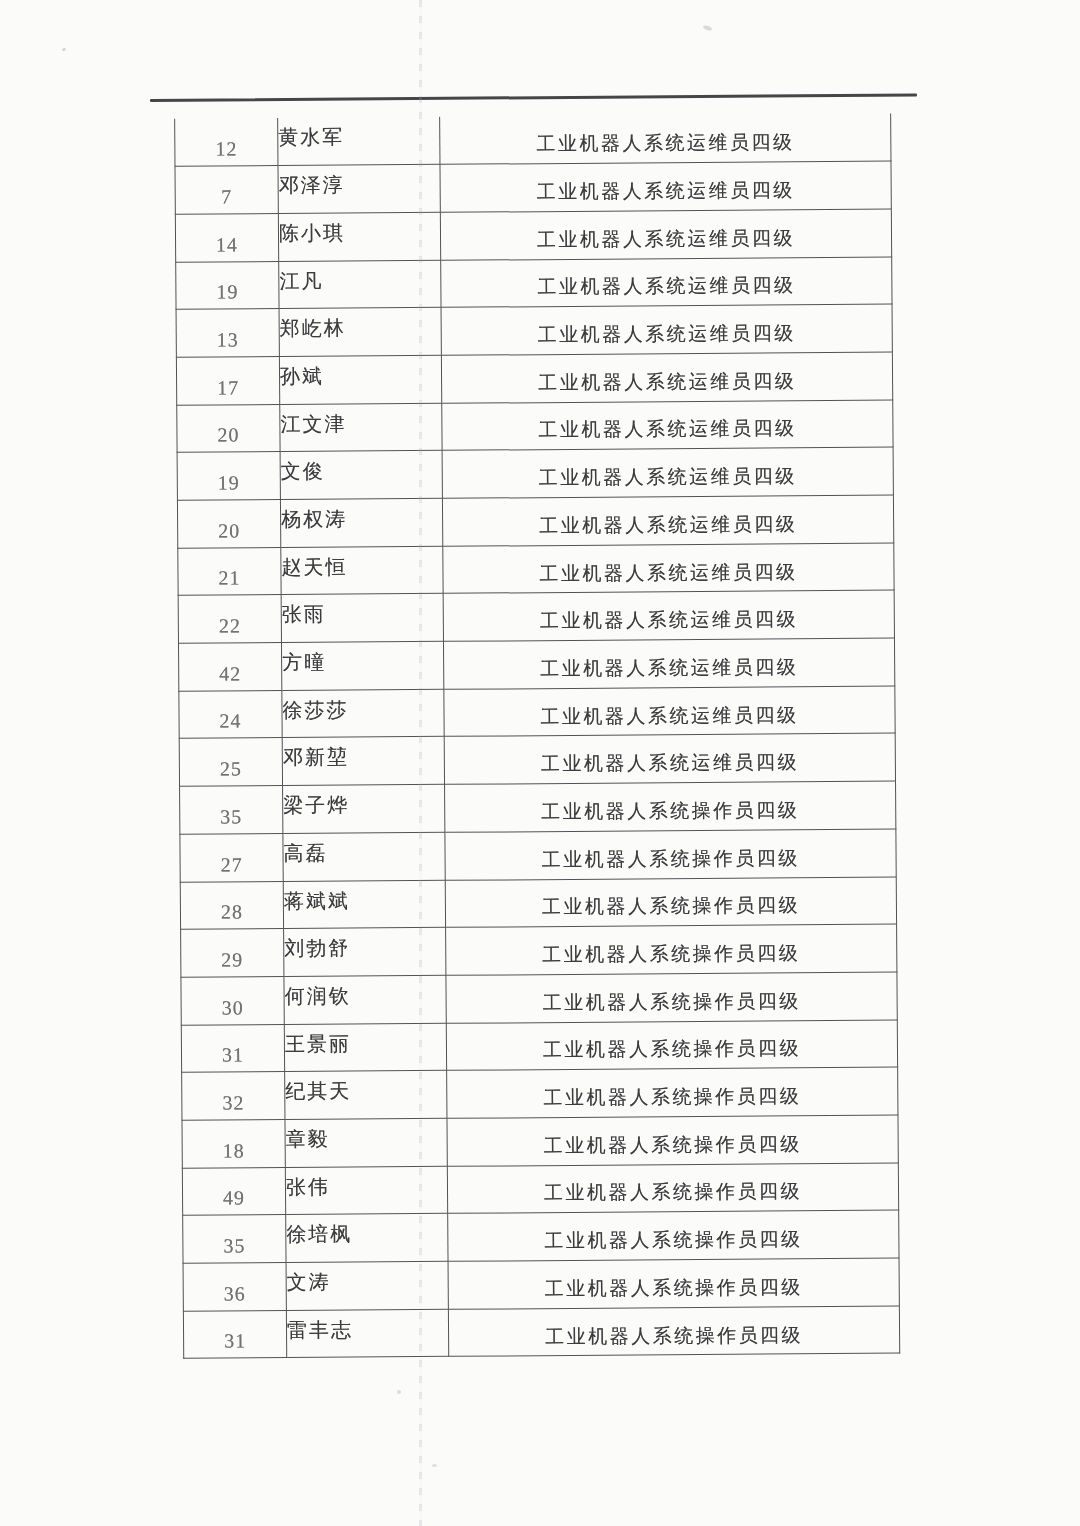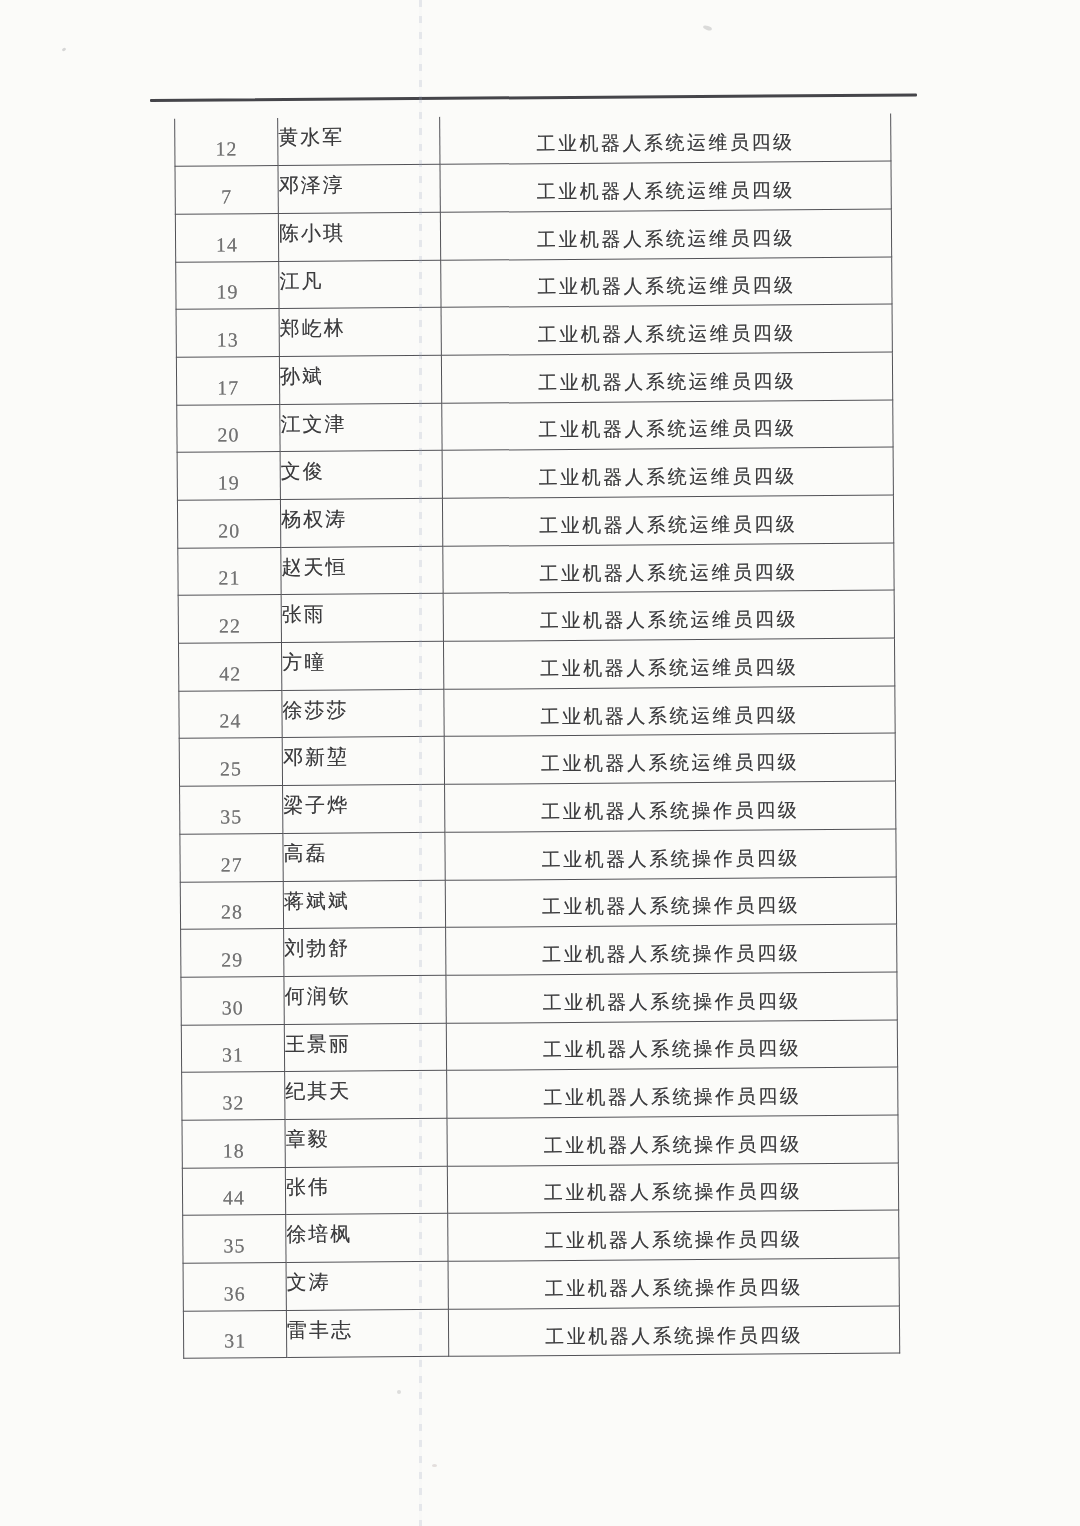--- a/index.html
+++ b/index.html
@@ -352,21 +352,21 @@
     <td class="col-name">
       <span class="person-name">章毅</span>
     </td>
     <td class="col-cert">
       <span class="cert-title">工业机器人系统操作员四级</span>
     </td>
   </tr>
 
   <tr>
     <td class="col-no">
-      <span class="row-no">44</span>
+      <span class="row-no">49</span>
     </td>
     <td class="col-name">
       <span class="person-name">张伟</span>
     </td>
     <td class="col-cert">
       <span class="cert-title">工业机器人系统操作员四级</span>
     </td>
   </tr>
 
   <tr>

